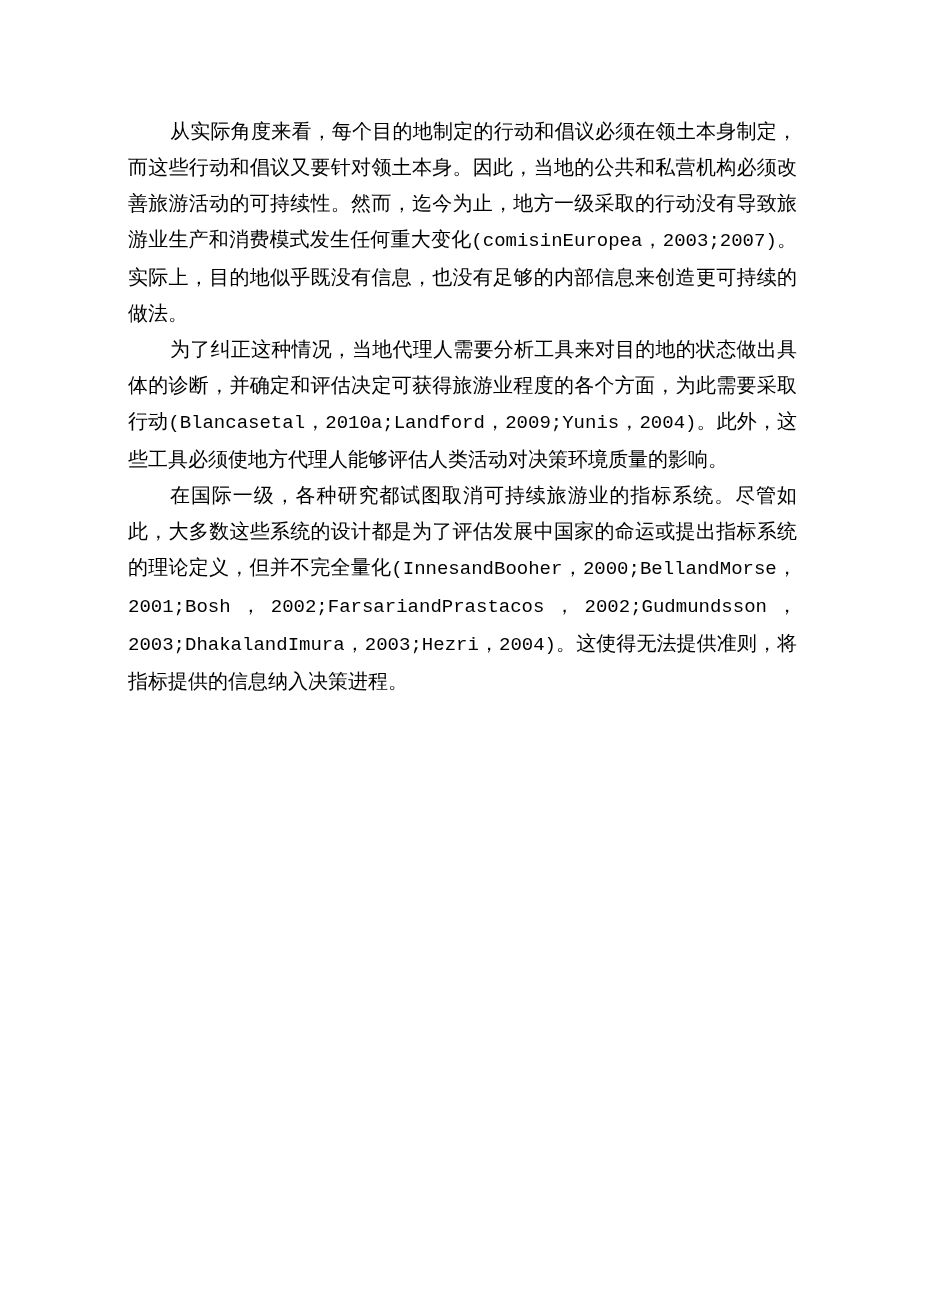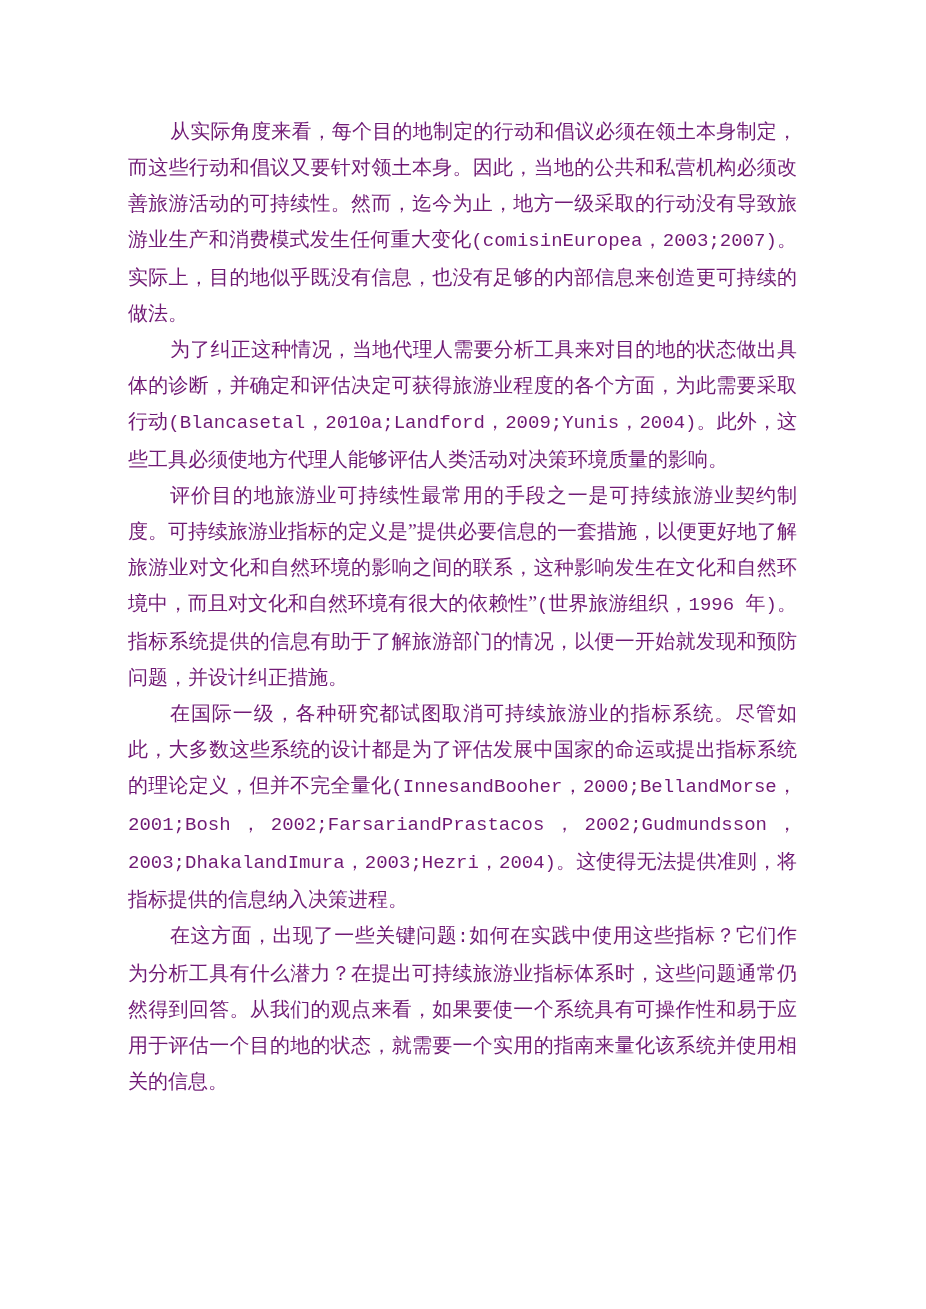--- a/index.html
+++ b/index.html
@@ -19,21 +19,21 @@
     top: 0;
     width: 926px;
     height: 1309px;
     background: #ffffff;
   }
   .text-block {
     position: absolute;
     left: 128px;
     top: 113px;
     width: 669px;
-    color: #701a75;
+    color: #000000;
     font-family: "Liberation Serif", "DejaVu Serif", serif;
     font-size: 20px;
     line-height: 36px;
     text-align: justify;
     text-justify: inter-ideograph;
   }
   .text-block p {
     margin: 0;
     padding: 0;
     text-indent: 42px;
@@ -44,17 +44,15 @@
     font-size: 19px;
   }
 </style>
 </head>
 <body>
 
 <div class="page">
   <div class="text-block">
       <p>从实际角度来看，每个目的地制定的行动和倡议必须在领土本身制定，而这些行动和倡议又要针对领土本身。因此，当地的公共和私营机构必须改善旅游活动的可持续性。然而，迄今为止，地方一级采取的行动没有导致旅游业生产和消费模式发生任何重大变化<span class="latin">(comisinEuropea</span>，<span class="latin">2003;2007)</span>。实际上，目的地似乎既没有信息，也没有足够的内部信息来创造更可持续的做法。</p>
       <p>为了纠正这种情况，当地代理人需要分析工具来对目的地的状态做出具体的诊断，并确定和评估决定可获得旅游业程度的各个方面，为此需要采取行动<span class="latin">(Blancasetal</span>，<span class="latin">2010a;Landford</span>，<span class="latin">2009;Yunis</span>，<span class="latin">2004)</span>。此外，这些工具必须使地方代理人能够评估人类活动对决策环境质量的影响。</p>
-      <p>评价目的地旅游业可持续性最常用的手段之一是可持续旅游业契约制度。可持续旅游业指标的定义是”提供必要信息的一套措施，以便更好地了解旅游业对文化和自然环境的影响之间的联系，这种影响发生在文化和自然环境中，而且对文化和自然环境有很大的依赖性”<span class="latin">(</span>世界旅游组织，<span class="latin">1996 </span>年<span class="latin">)</span>。指标系统提供的信息有助于了解旅游部门的情况，以便一开始就发现和预防问题，并设计纠正措施。</p>
       <p>在国际一级，各种研究都试图取消可持续旅游业的指标系统。尽管如此，大多数这些系统的设计都是为了评估发展中国家的命运或提出指标系统的理论定义，但并不完全量化<span class="latin">(InnesandBooher</span>，<span class="latin">2000;BellandMorse</span>，<span class="latin">2001;Bosh</span>，<span class="latin">2002;FarsariandPrastacos</span>，<span class="latin">2002;Gudmundsson</span>，<span class="latin">2003;DhakalandImura</span>，<span class="latin">2003;Hezri</span>，<span class="latin">2004)</span>。这使得无法提供准则，将指标提供的信息纳入决策进程。</p>
-      <p>在这方面，出现了一些关键问题<span class="latin">:</span>如何在实践中使用这些指标？它们作为分析工具有什么潜力？在提出可持续旅游业指标体系时，这些问题通常仍然得到回答。从我们的观点来看，如果要使一个系统具有可操作性和易于应用于评估一个目的地的状态，就需要一个实用的指南来量化该系统并使用相关的信息。</p>
     </div>
 </div>
 
 </body></html>

